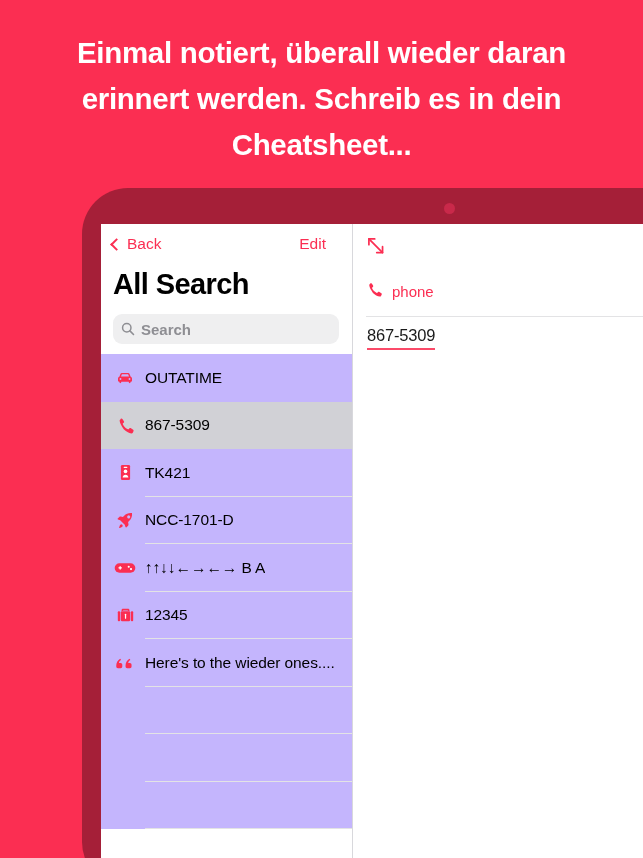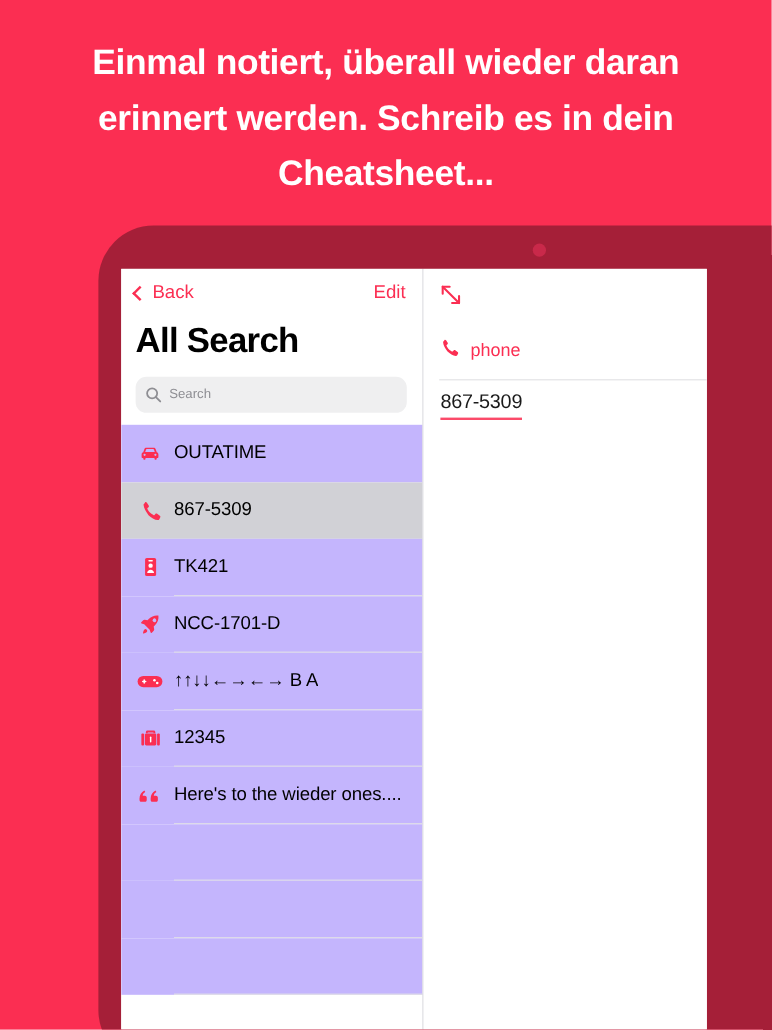--- a/index.html
+++ b/index.html
@@ -52,21 +52,21 @@
     height: 11px;
     border-radius: 50%;
     background: #c9294a;
   }
 
   
   .screen {
     position: absolute;
     left: 101px;
     top: 224px;
-    width: 488px;
+    width: 542px;
     height: 634px;
     background: #ffffff;
     overflow: hidden;
   }
 
   
   .master {
     position: absolute;
     left: 0;
     top: 0;
@@ -116,21 +116,21 @@
     width: 9px;
     height: 9px;
     border-left: 2.6px solid #fb2e52;
     border-bottom: 2.6px solid #fb2e52;
     transform: rotate(45deg);
     margin-right: 1px;
   }
 
   .edit-btn {
     position: absolute;
-    right: 14px;
+    right: 26px;
     top: 11px;
     color: #fb2e52;
     font-size: 15.5px;
     cursor: pointer;
   }
 
   
   .large-title {
     position: absolute;
     left: 12px;
@@ -153,21 +153,22 @@
     display: flex;
     align-items: center;
     padding-left: 8px;
     gap: 6px;
   }
 
   .search-icon svg { display: block; }
 
   .search-placeholder {
     color: #8e8e93;
-    font-size: 11px;
+    font-size: 15px;
+    font-weight: bold;
   }
 
   
   .cheat-list {
     position: absolute;
     left: 0;
     top: 130px;
     width: 251px;
   }
 

